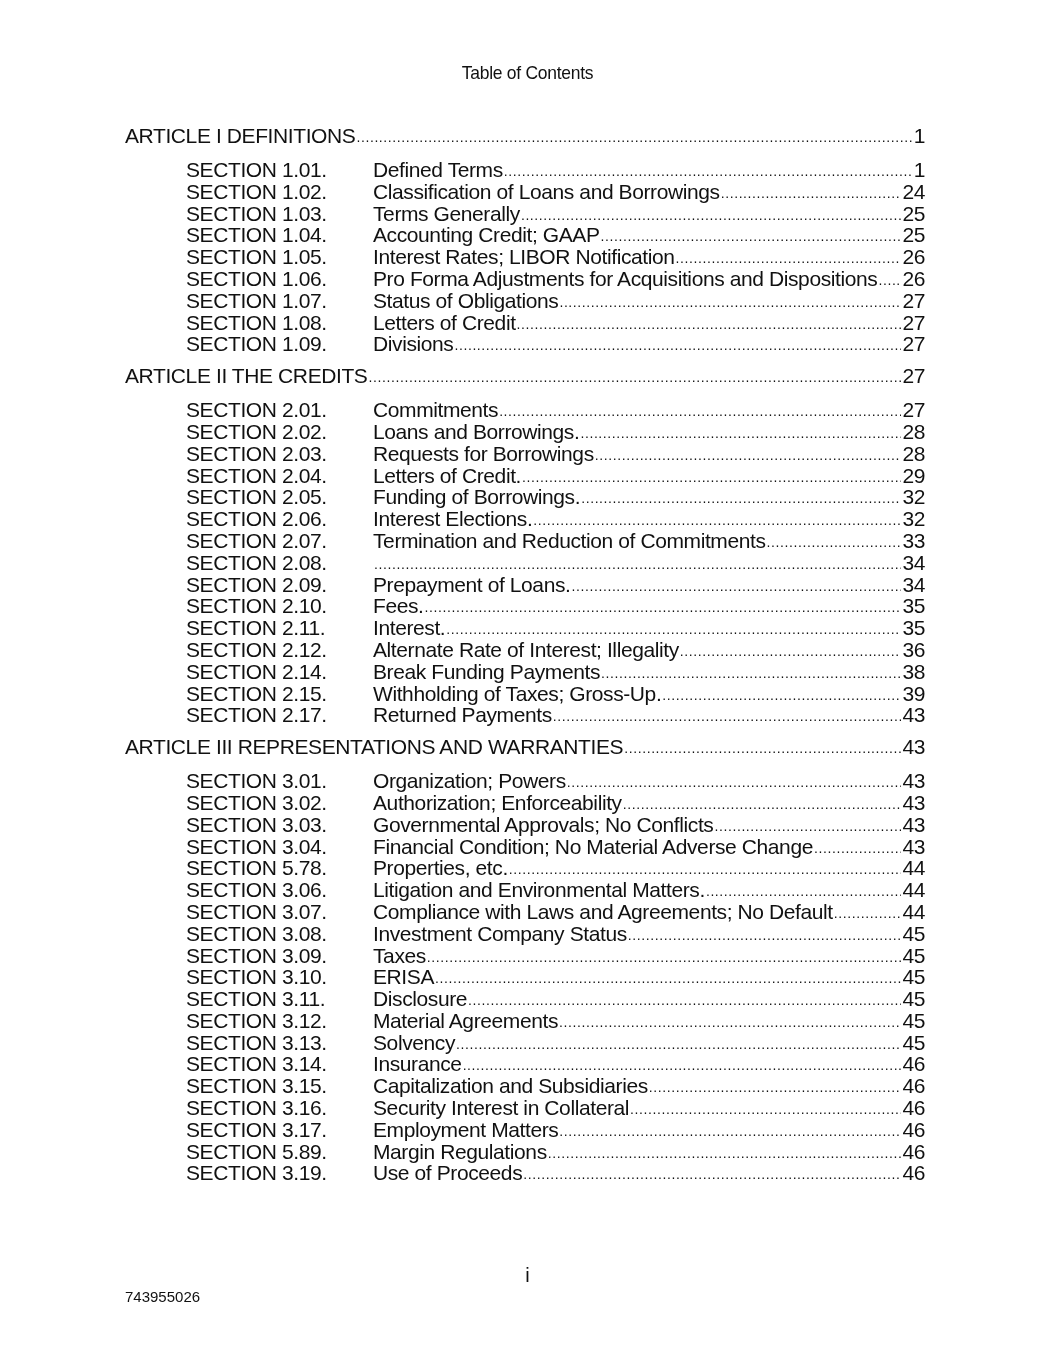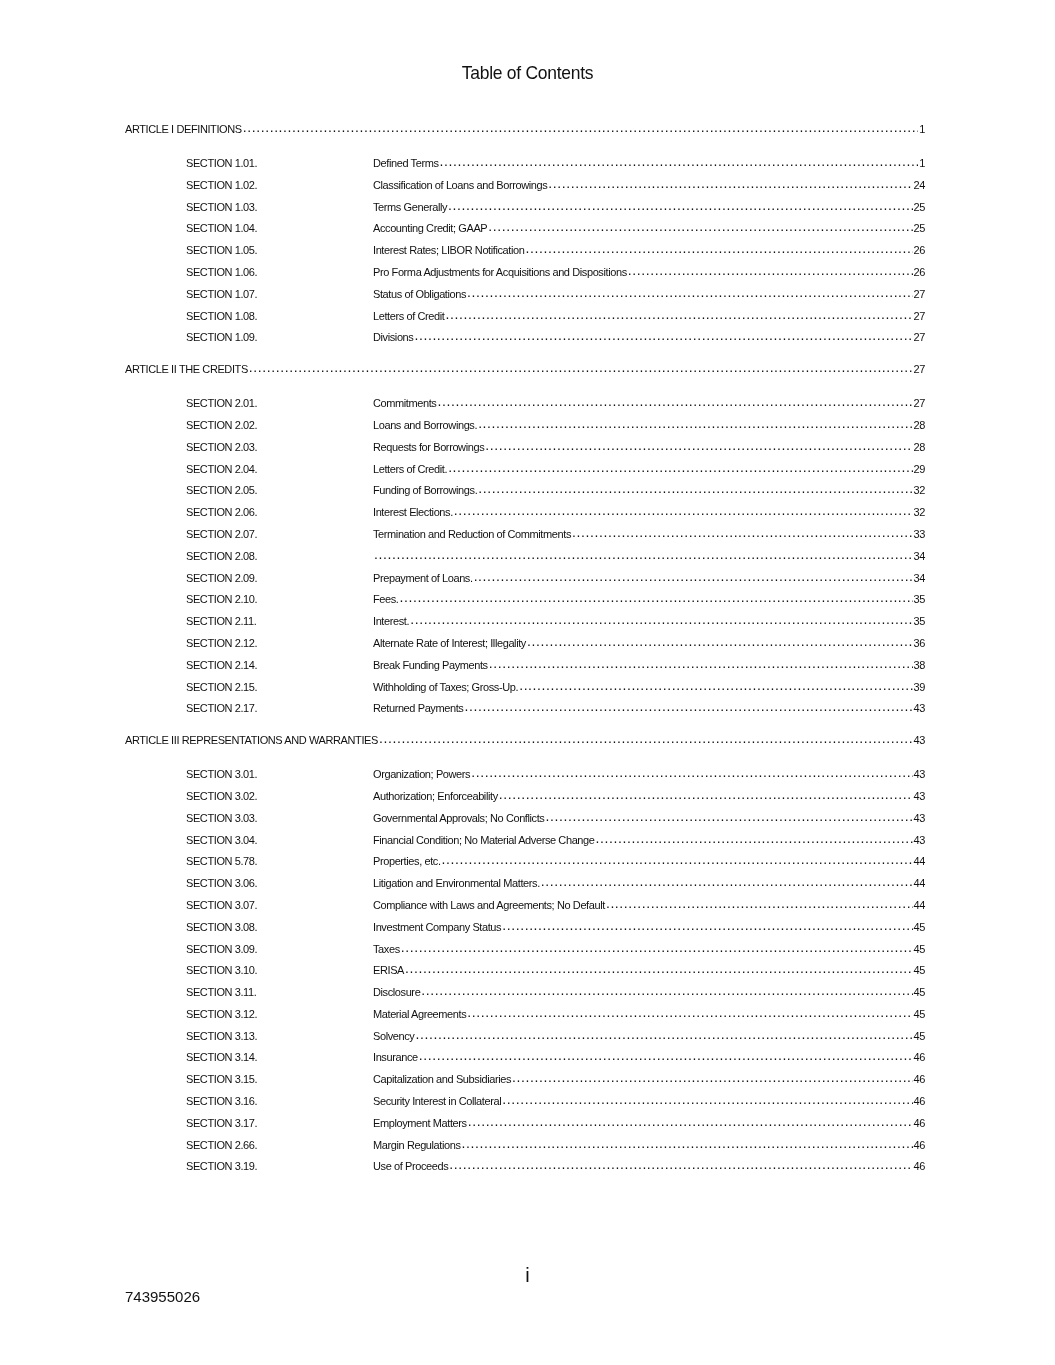--- a/index.html
+++ b/index.html
@@ -1,21 +1,21 @@
 <!DOCTYPE html>
 <html><head>
   <meta charset="utf-8">
   <style>
     html, body { margin: 0; padding: 0; background: #ffffff; }
     body { width: 1055px; height: 1365px; position: relative; overflow: hidden;
       font-family: "Liberation Sans", sans-serif; color: #111111; }
     .title { position: absolute; top: 62px; left: 0; width: 1055px; text-align: center;
       font-size: 19px; letter-spacing: -0.3px; transform: scaleX(0.92); }
     .toc { position: absolute; left: 125px; width: 800px; top: 122px; }
-    .row { display: flex; align-items: baseline; height: 21.8px; font-size: 11px;
+    .row { display: flex; align-items: baseline; height: 21.8px; font-size: 21px;
       letter-spacing: -0.4px; white-space: nowrap; }
     .article { height: 24px; margin-top: 0; }
     .article-gap { height: 10px; }
     .sec-gap { height: 10px; }
     .sec-num { width: 186px; padding-left: 61px; box-sizing: border-box; flex: 0 0 248px; }
     .leader { flex: 1 1 auto; overflow: hidden; position: relative; margin: 0 1px; height: 1em; }
     .leader::after { content: "........................................................................................................................................................................................................................................................................"; position: absolute; left: 0; bottom: -2px; letter-spacing: 0.6px; font-size: 14px; }
     .page { flex: 0 0 auto; text-align: right; }
     .label { flex: 0 0 auto; }
     .footer-page { position: absolute; top: 1264px; left: 0; width: 1055px; text-align: center; font-size: 20px; }
@@ -286,21 +286,21 @@
       <span class="leader"></span>
       <span class="page">46</span>
     </div>
     <div class="row">
       <span class="sec-num">SECTION 3.17.</span>
       <span class="label">Employment Matters</span>
       <span class="leader"></span>
       <span class="page">46</span>
     </div>
     <div class="row">
-      <span class="sec-num">SECTION 2.66.</span>
+      <span class="sec-num">SECTION 5.89.</span>
       <span class="label">Margin Regulations</span>
       <span class="leader"></span>
       <span class="page">46</span>
     </div>
     <div class="row">
       <span class="sec-num">SECTION 3.19.</span>
       <span class="label">Use of Proceeds</span>
       <span class="leader"></span>
       <span class="page">46</span>
     </div>

